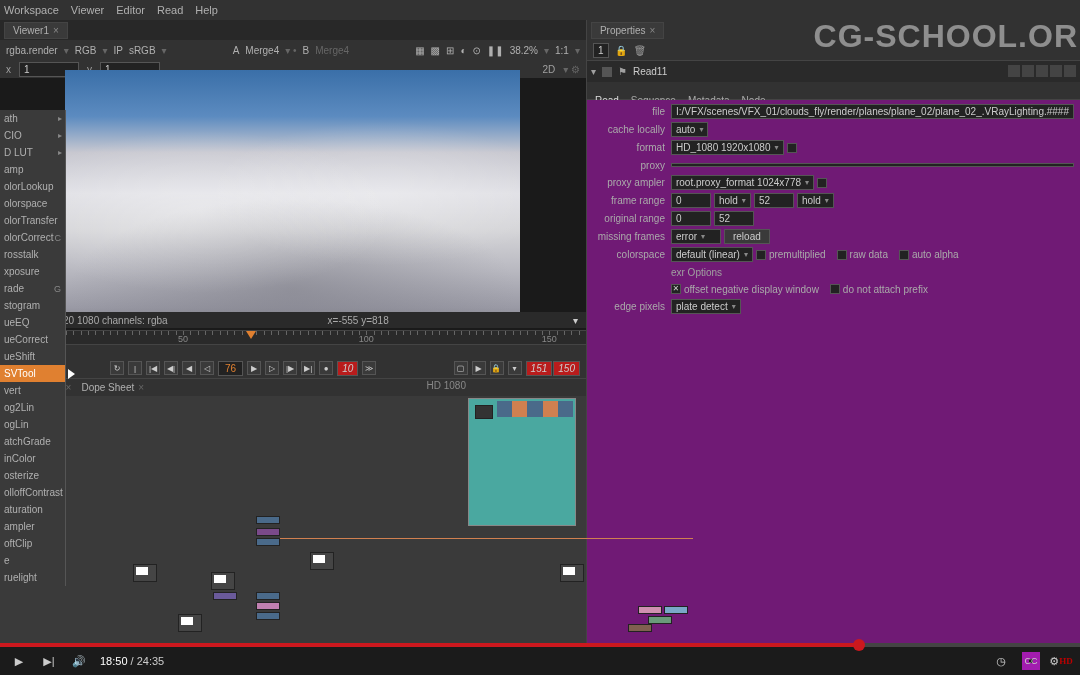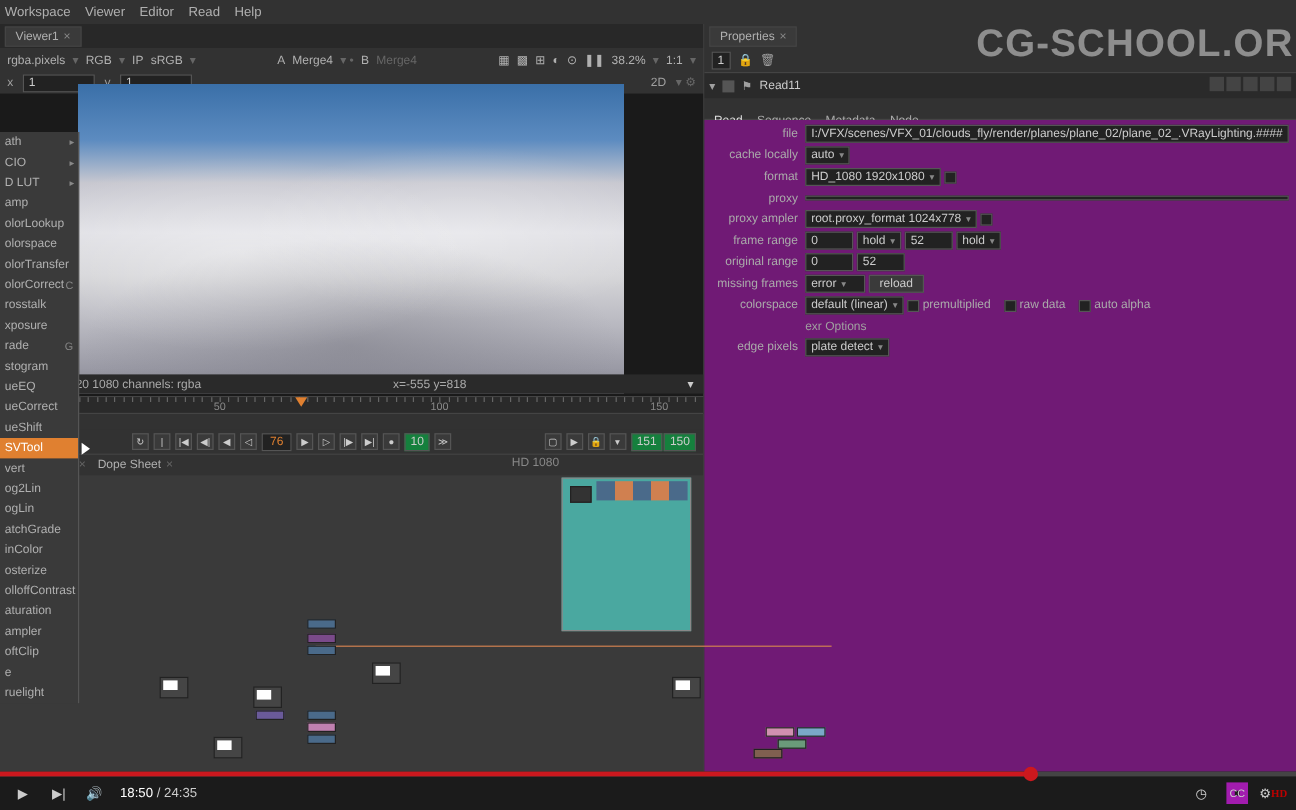--- a/index.html
+++ b/index.html
@@ -34,21 +34,21 @@
 
 .timeline { height: 28px; background: #323232; border-top: 1px solid #444; position: relative; }
 .timeline-ruler { height: 14px; background: #2a2a2a; position: relative; border-bottom: 1px solid #444; }
 .timeline-ruler .tick { position: absolute; top: 0; width: 1px; height: 4px; background: #666; }
 .timeline-ruler .lbl { position: absolute; top: 3px; font-size: 9px; color: #888; transform: translateX(-50%); }
 .playhead { position: absolute; top: 0; width: 0; height: 0; border-left: 5px solid transparent; border-right: 5px solid transparent; border-top: 8px solid #e08030; }
 
 .playback { height: 20px; background: #323232; display: flex; align-items: center; padding: 0 6px; gap: 4px; }
 .pb-btn { width: 14px; height: 14px; background: #3a3a3a; border: 1px solid #555; display: flex; align-items: center; justify-content: center; font-size: 8px; color: #ccc; cursor: pointer; }
 .pb-frame { background: #222; border: 1px solid #555; padding: 1px 6px; color: #e08030; font-size: 10px; }
-.pb-val { background: #15803d; border: 1px solid #555; padding: 1px 4px; color: #ccc; font-size: 10px; }
+.pb-val { background: #b91c1c; border: 1px solid #555; padding: 1px 4px; color: #ccc; font-size: 10px; font-style: italic; }
 .pb-spacer { flex: 1; }
 
 .node-tabs { height: 18px; background: #323232; display: flex; align-items: center; padding: 0 6px; gap: 10px; font-size: 10px; border-top: 1px solid #444; }
 .node-tab { color: #b0b0b0; display: flex; gap: 4px; }
 
 .node-graph { flex: 1; background: #3a3a3a; position: relative; }
 .node { position: absolute; border: 1px solid #222; }
 .node-read { width: 24px; height: 18px; background: #454545; }
 .node-read::before { content: ""; position: absolute; top: 2px; left: 2px; width: 12px; height: 8px; background: #fff; }
 .node-merge { width: 24px; height: 8px; background: #4a6a8a; }
@@ -114,21 +114,21 @@
 
   <div class="body">
     <div class="left-side">
       <div class="tabs-row">
         <div class="tab">
             <span>Viewer1</span>
             <span class="x">×</span>
           </div>
       </div>
       <div class="viewer-toolbar">
-        <span class="vt-item">rgba.pixels</span>
+        <span class="vt-item">rgba.render</span>
           <span class="vt-sep">▾</span>
         <span class="vt-item">RGB</span>
           <span class="vt-sep">▾</span>
         <span class="vt-item">IP</span>
         <span class="vt-item">sRGB</span>
           <span class="vt-sep">▾</span>
         <span class="vt-spacer"></span>
         <span class="vt-item">A</span>
         <span class="vt-item">Merge4</span>
           <span class="vt-sep">▾ •</span>
@@ -440,20 +440,29 @@
               <span class="chk-lbl">auto alpha</span>
         </div>
           </div>
         <div class="prop-row">
             <div class="prop-label"></div>
             <div class="prop-field">
               <span>exr Options</span>
             </div>
           </div>
         <div class="prop-row">
+            <div class="prop-label"></div>
+            <div class="prop-field">
+          <span class="chk-s checked"></span>
+              <span class="chk-lbl">offset negative display window</span>
+          <span class="chk-s"></span>
+              <span class="chk-lbl">do not attach prefix</span>
+        </div>
+          </div>
+        <div class="prop-row">
             <div class="prop-label">edge pixels</div>
             <div class="prop-field">
               <span class="dd">plate detect</span>
             </div>
           </div>
       </div>
     </div>
   </div>
 </div>
 

